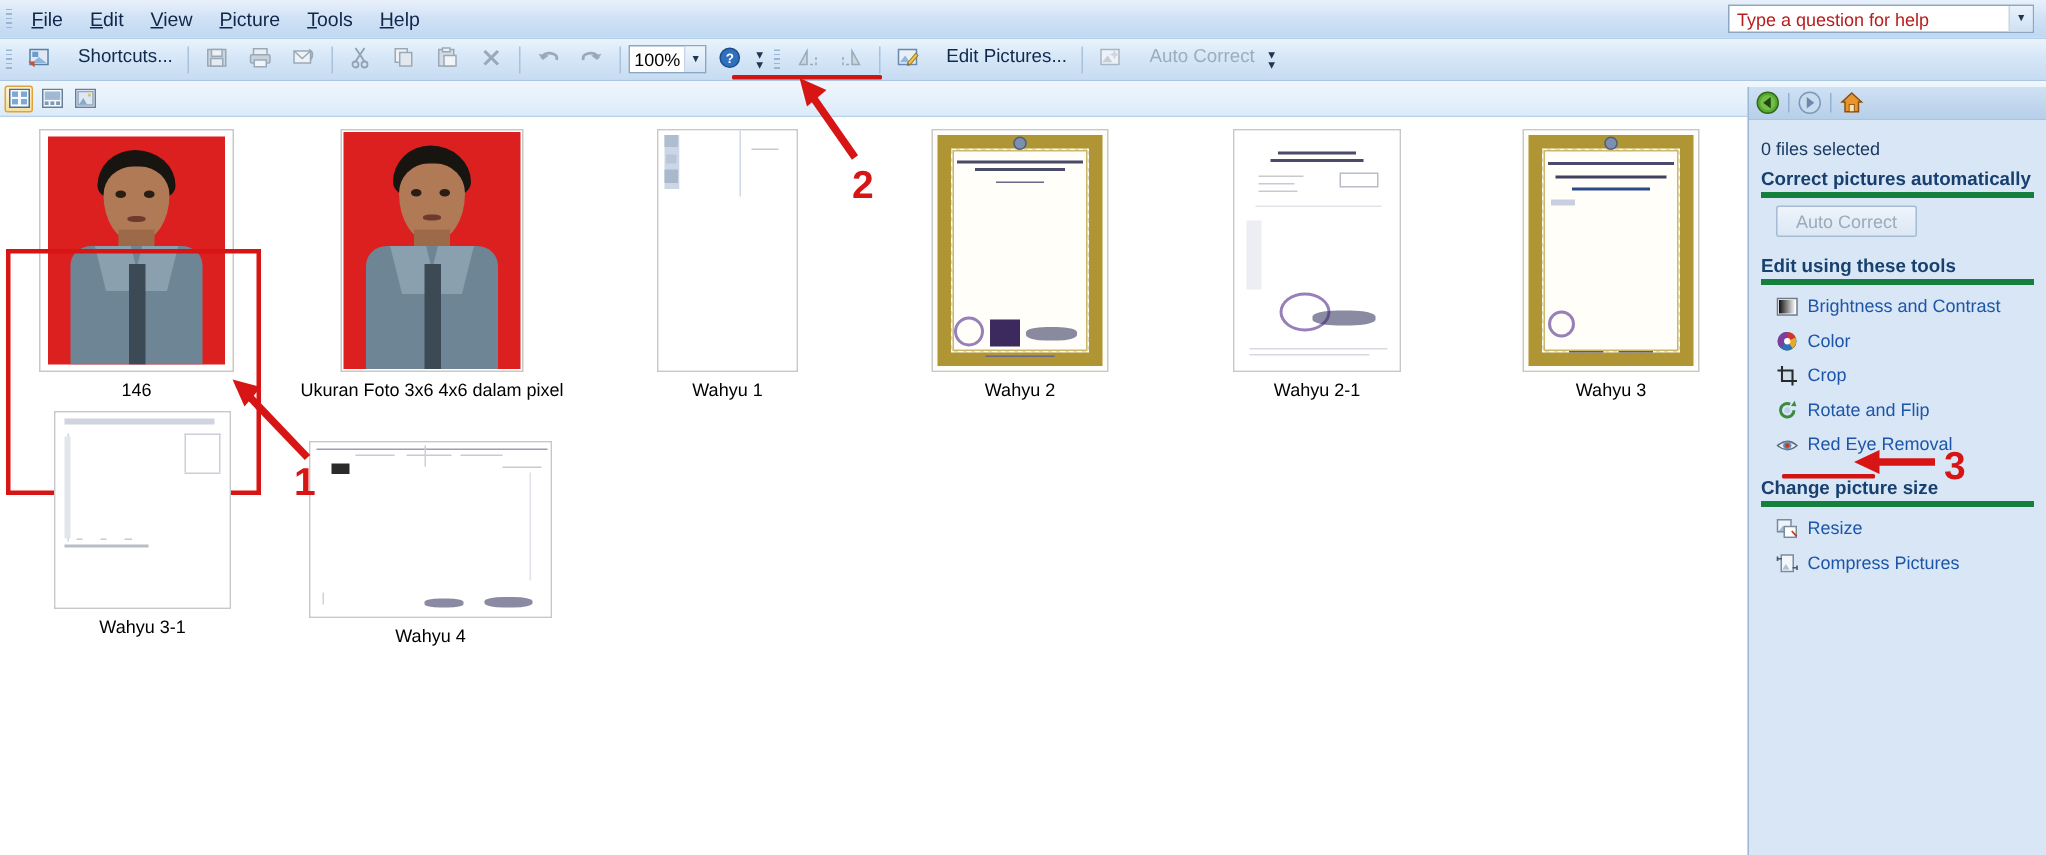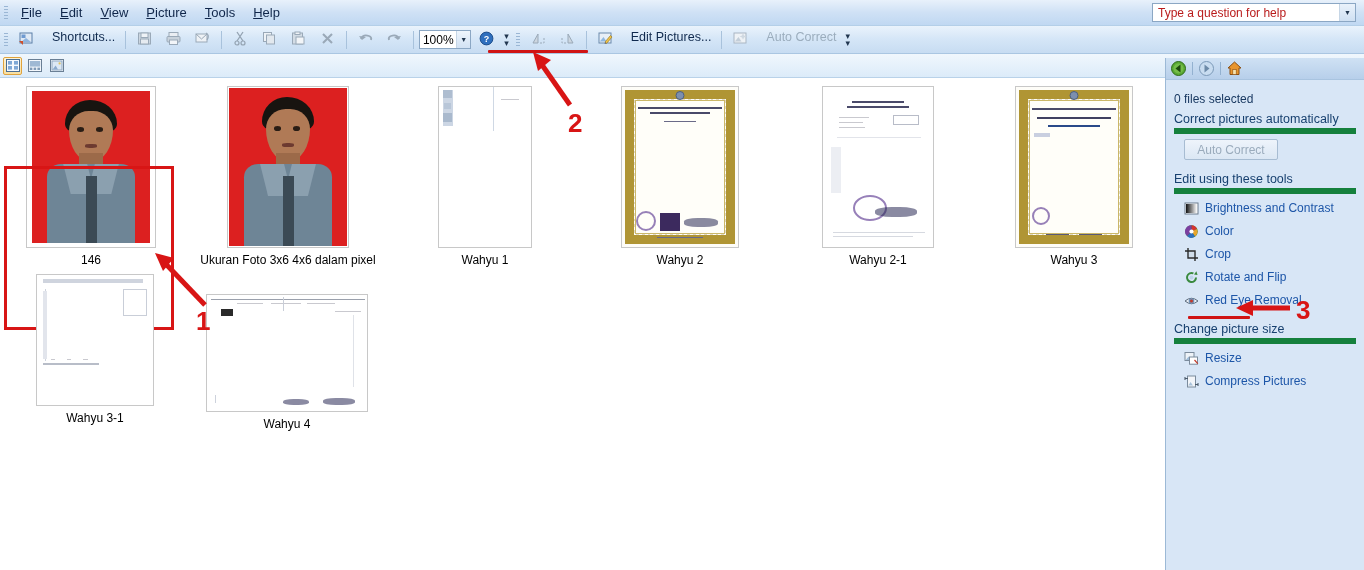--- a/index.html
+++ b/index.html
@@ -217,22 +217,22 @@
     border-bottom: 1px solid #a9c4e0;
   }
   .nav-btn {
     width: 19px; height: 19px; display: flex; align-items: center;
     justify-content: center;
   }
   .nav-sep { width: 1px; height: 13px; background: #93b1d0; margin: 0 2px; }
   .tp-body { padding: 12px 8px 0 8px; }
   .tp-sel { font-size: 12px; color: #1a3a62; margin-bottom: 6px; }
   .tp-sect {
-    font-size: 12.5px; font-weight: normal; color: #17406f;
-    border-bottom: 6px solid #15803d; padding-bottom: 2px; margin-bottom: 5px;
+    font-size: 12.5px; font-weight: bold; color: #17406f;
+    border-bottom: 4px solid #15803d; padding-bottom: 2px; margin-bottom: 5px;
   }
   .tp-desc {
     font-size: 12px; color: #1f3f68; line-height: 15px;
     margin: 0 0 8px 10px;
   }
   .tp-autobtn {
     margin-left: 10px; margin-bottom: 12px;
     width: 94px; height: 21px;
     border: 1px solid #a7bcd2; border-radius: 2px;
     background: linear-gradient(to bottom,#eef4fb,#dbe7f4);

